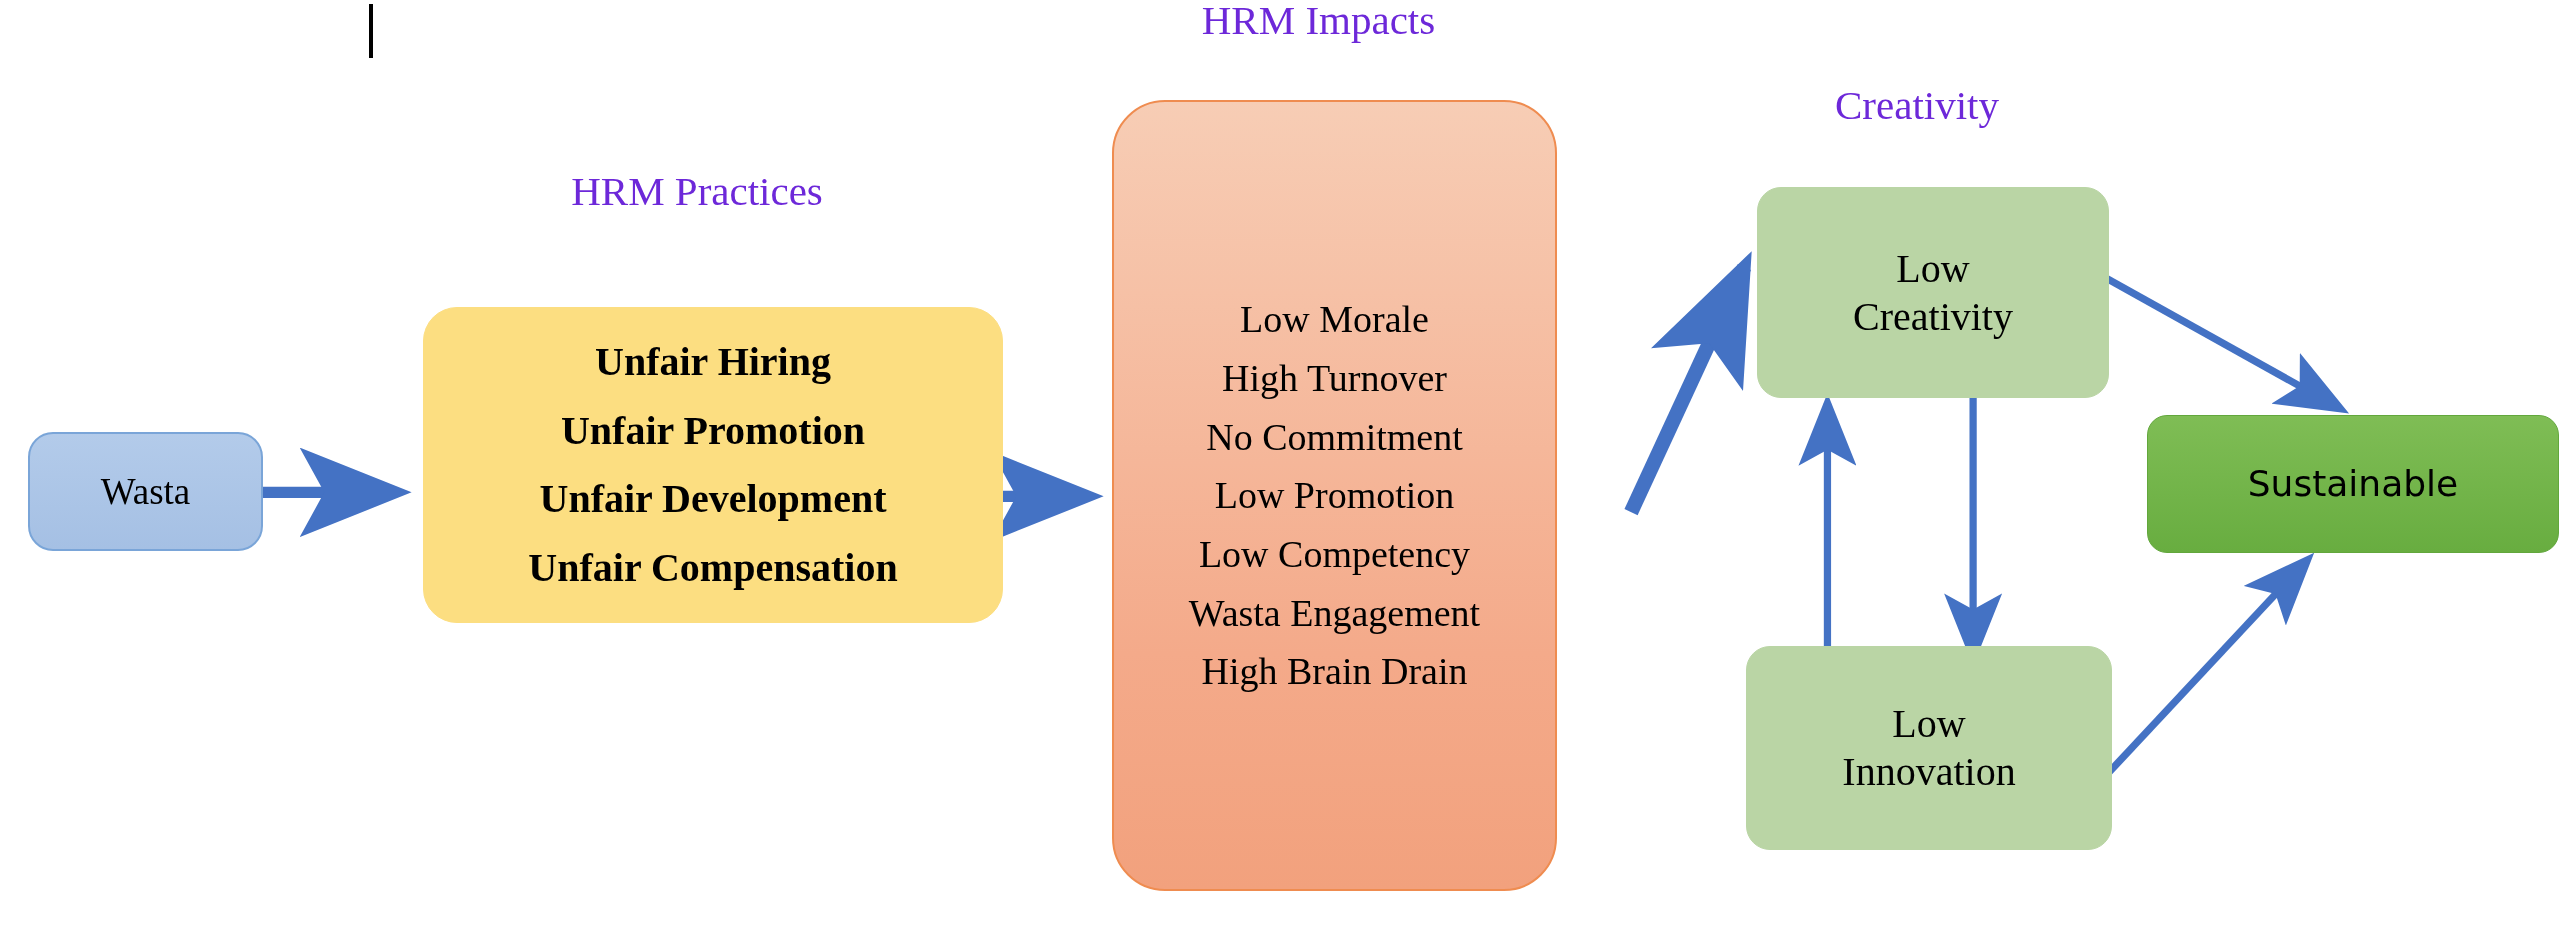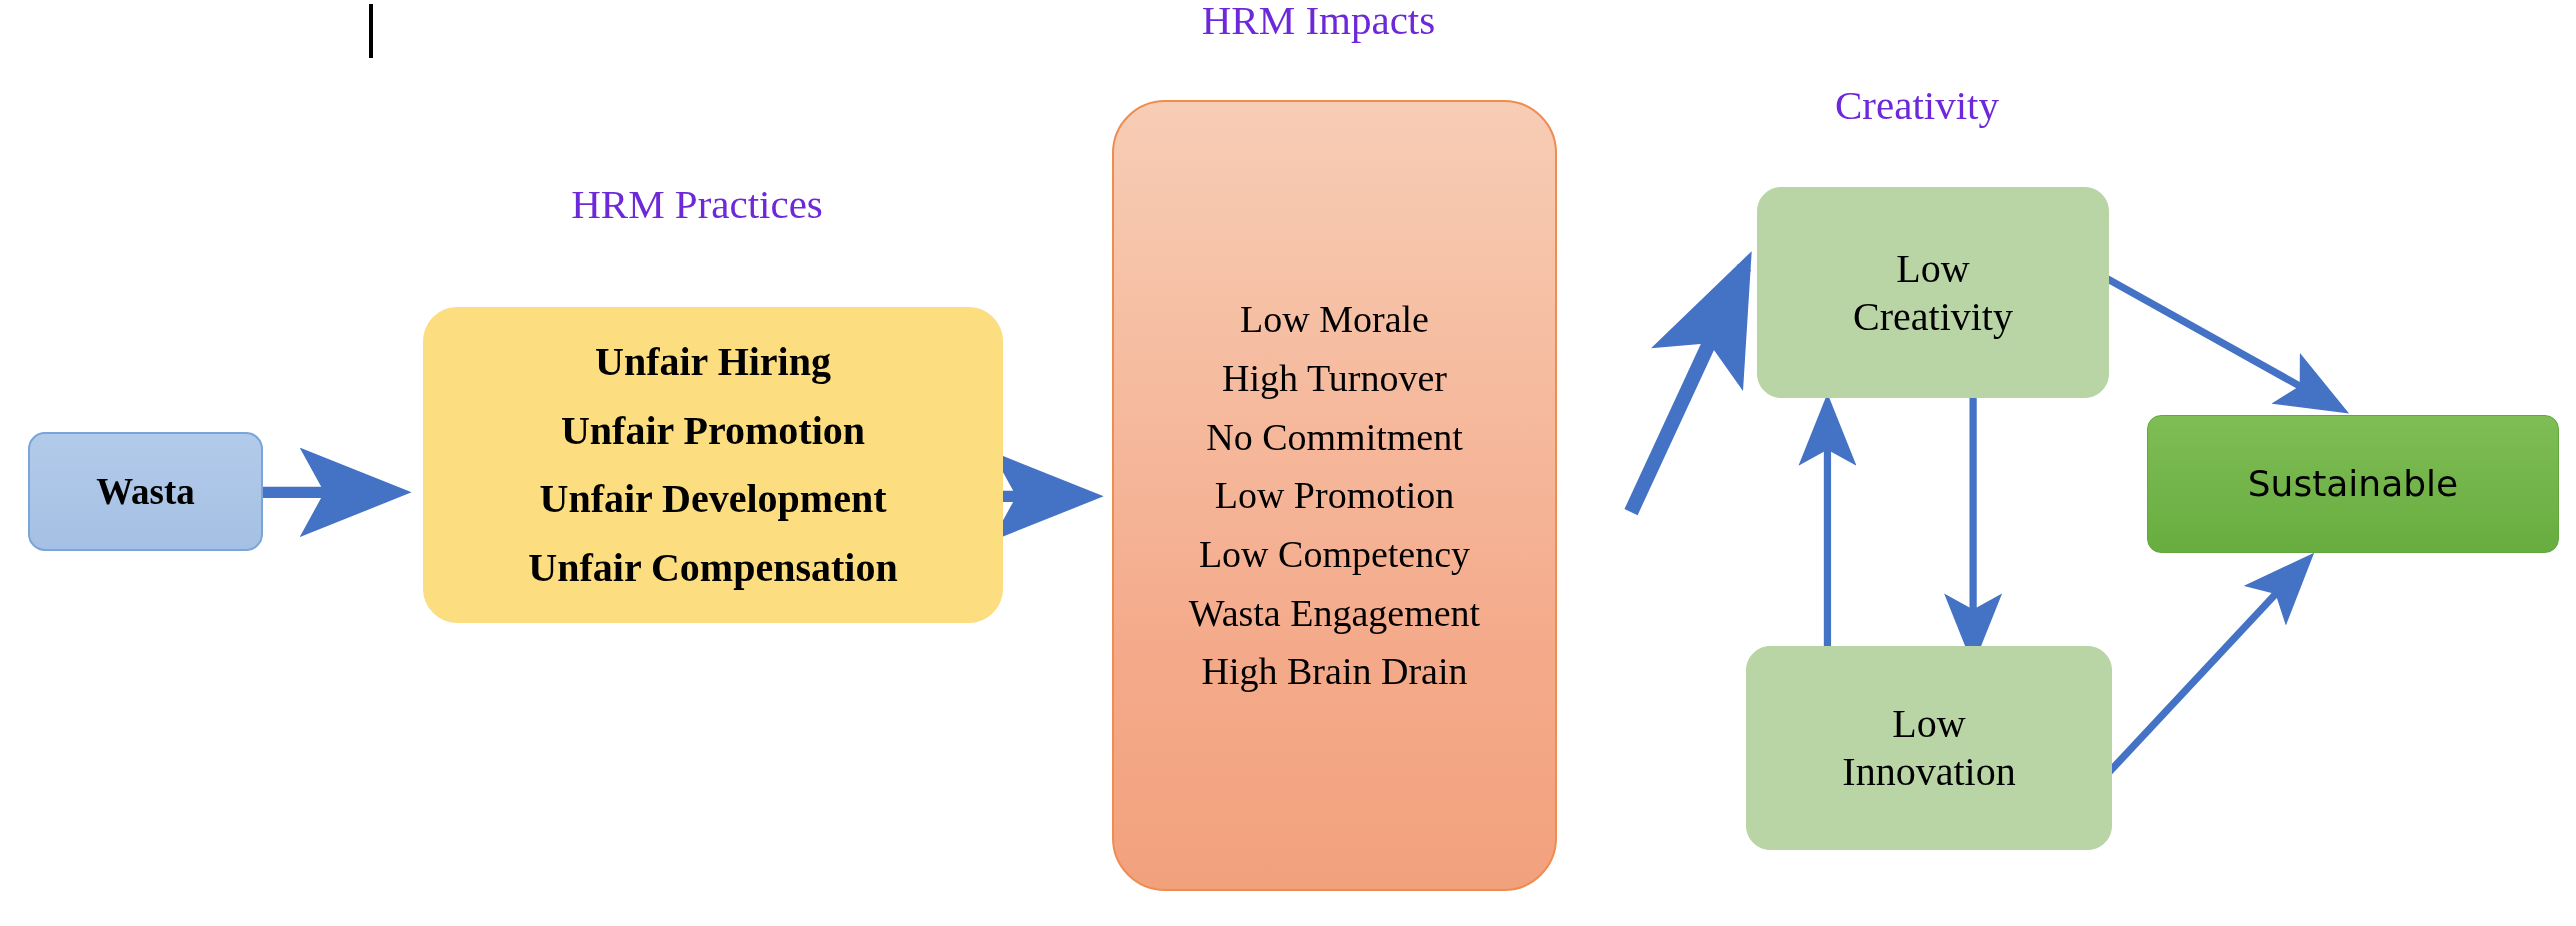--- a/index.html
+++ b/index.html
@@ -43,23 +43,23 @@
     line-height: 1.05;
     white-space: nowrap;
   }
 
   
   #node-wasta {
     left: 12px; top: 432px;
     width: 235px; height: 119px;
     background: linear-gradient(180deg, #b3cbea 0%, #a5c0e4 100%);
     border: 2px solid #7aa5d8;
-    border-radius: 17px;
+    border-radius: 25px;
     font-size: 37px;
-    font-weight: bold;
+    font-weight: normal;
   }
 
   
   #node-practices {
     left: 407px; top: 307px;
     width: 580px; height: 316px;
     background: #fcde81;
     border: 1.3px solid #fcde81;
     border-radius: 34px;
     font-size: 40px;
@@ -102,28 +102,28 @@
     font-size: 40px;
     line-height: 1.2;
   }
 
   
   #node-sustainable {
     left: 2131px; top: 415px;
     width: 412px; height: 138px;
     background: linear-gradient(180deg, #7fbd55 0%, #68ad40 100%);
     border: 1.3px solid #62a73c;
-    border-radius: 14px;
+    border-radius: 20px;
     font-size: 36px;
     line-height: 1.55;
     font-family: "DejaVu Sans", "Liberation Sans", sans-serif;
   }
 
   
-  #label-practices { left: 407px; top: 183px; width: 580px; }
+  #label-practices { left: 407px; top: 170px; width: 580px; }
   #label-impacts   { left: 1096px; top: -1.3px; width: 445px; }
   #label-creativity{ left: 1741px; top: 84px; width: 352px; }
 
   
   #caret-mark {
     position: absolute;
     left: 369px; top: 4px;
     width: 4px; height: 54px;
     background: #000000;
   }

